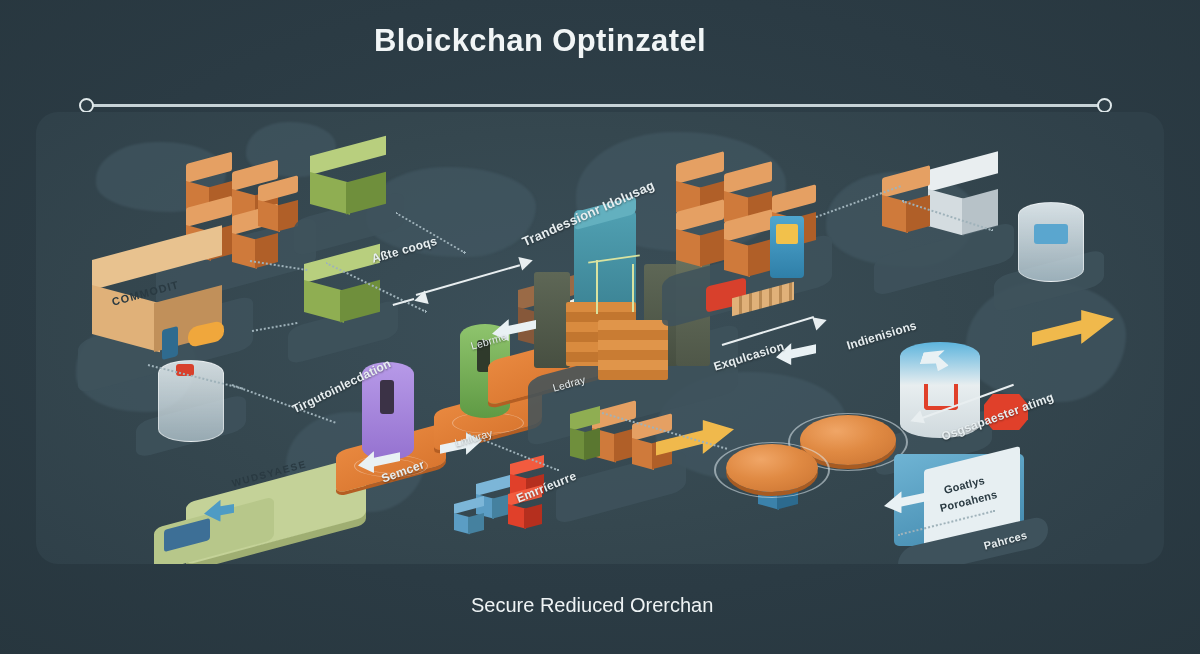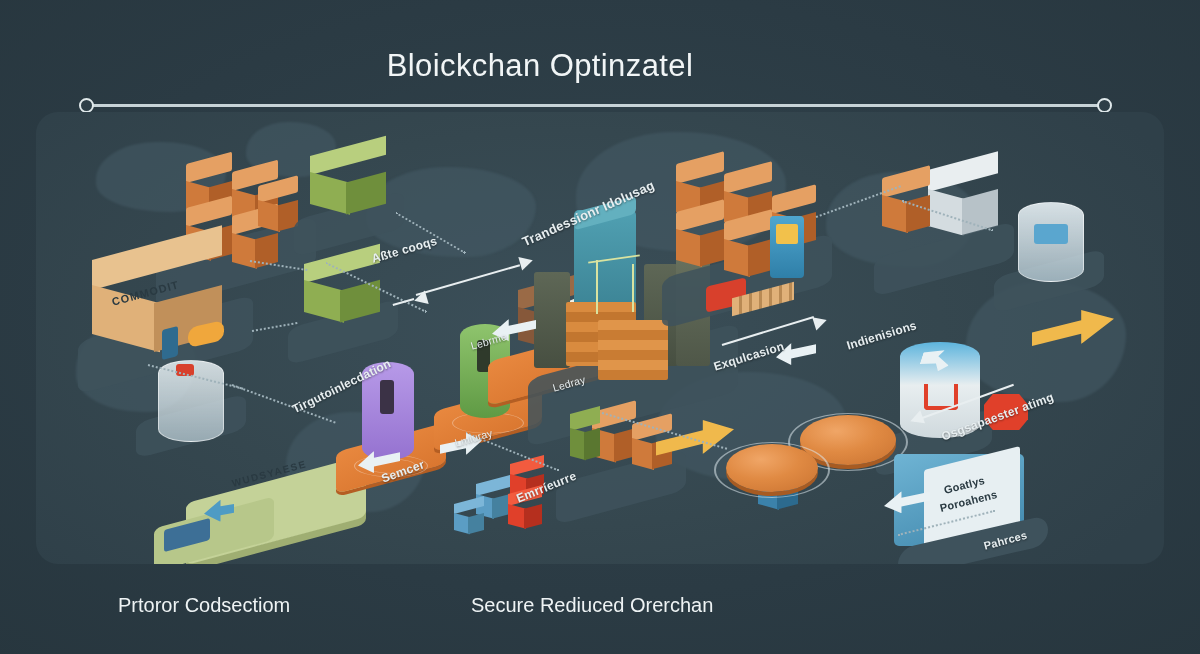--- a/index.html
+++ b/index.html
@@ -16,27 +16,27 @@
   #stage {
     position: absolute;
     inset: 0;
     background:
       radial-gradient(ellipse 900px 500px at 50% 45%, #31434c 0%, #2b3b44 60%, #27363e 100%);
   }
 
   
   .title {
     position: absolute;
-    top: 48px;
+    top: 23px;
     left: 0;
     width: 1080px;
     text-align: center;
     color: #f1f5f6;
     font-size: 31px;
-    font-weight: normal;
+    font-weight: bold;
     letter-spacing: 0.4px;
   }
 
   
   .rail {
     position: absolute;
     left: 88px;
     top: 104px;
     width: 1016px;
     height: 3px;
@@ -460,16 +460,15 @@
     <div class="iso-label sm" style="left:435px; top:228px; transform:rotate(-16deg);">Lebrme</div>
     <div class="iso-label sm" style="left:517px; top:270px; transform:rotate(-16deg);">Ledray</div>
     <div class="iso-label sm" style="left:419px; top:325px; transform:rotate(-16deg);">Lmluray</div>
     <div class="iso-label" style="left:481px; top:380px; transform:rotate(-22deg);">Emrríeurre</div>
     <div class="iso-label" style="left:678px; top:248px; transform:rotate(-17deg);">Exqulcasion</div>
     <div class="iso-label" style="left:811px; top:227px; transform:rotate(-17deg);">Indienisions</div>
     <div class="iso-label" style="left:906px; top:318px; transform:rotate(-20deg);">Osgsapaester atimg</div>
 
   </div>
 
-  <div class="caption" style="left:118px;">Prtoror Codsectiom</div>
   <div class="caption" style="left:471px;">Secure Rediuced Orerchan</div>
 
 </div>
 
 </body></html>

